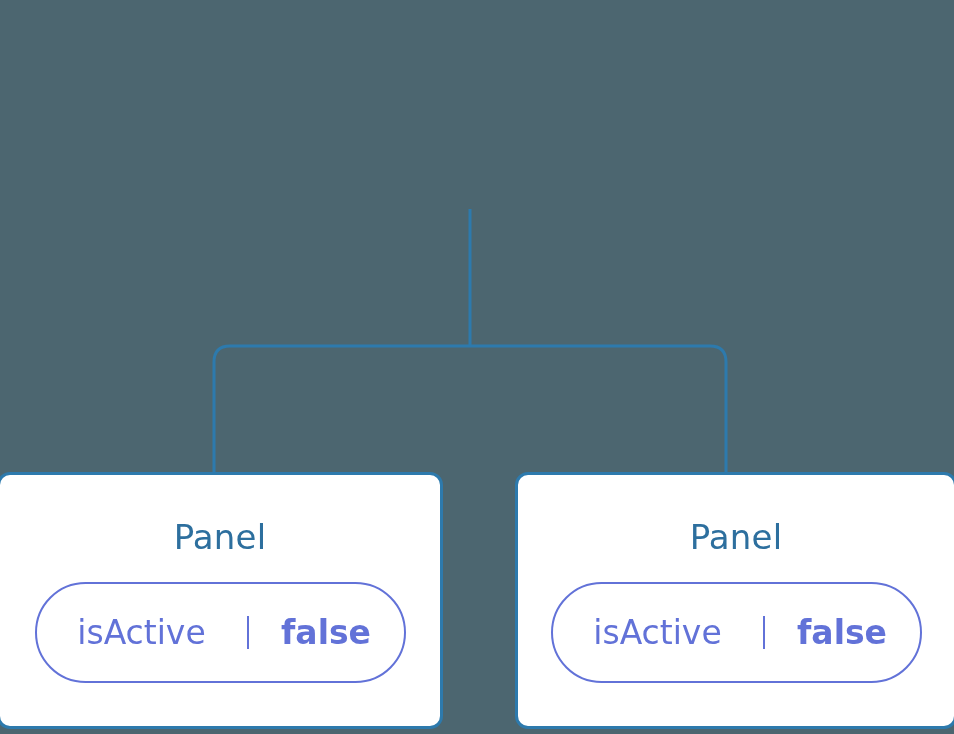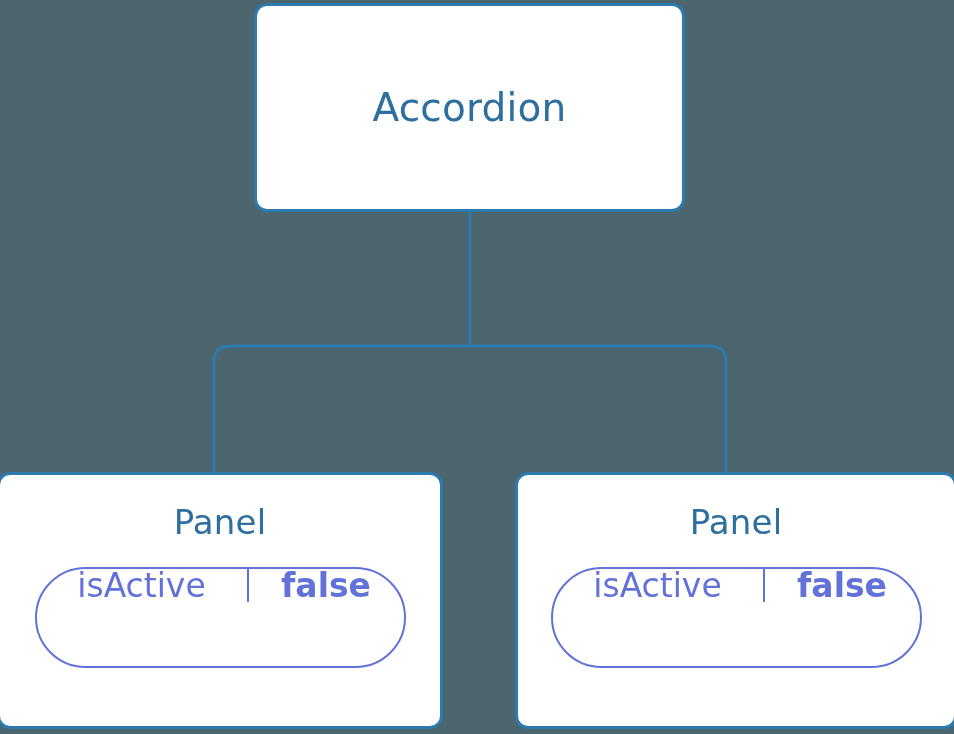--- a/index.html
+++ b/index.html
@@ -72,32 +72,32 @@
     line-height: 1;
     white-space: nowrap;
   }
 
   .node-root .node-title {
     font-size: 39px;
   }
 
   .node-child .node-title {
     font-size: 34px;
-    margin-top: 30px;
+    margin-top: 45px;
   }
 
   
   .prop-pill {
     margin-top: 28px;
     height: 101px;
     box-sizing: border-box;
     border: 2px solid #6272d8;
     border-radius: 52px;
     display: flex;
-    align-items: flex-start;
+    align-items: center;
     background: #ffffff;
   }
 
   .node-child-left .prop-pill {
     width: 371px;
     margin-left: 0px;
   }
 
   .node-child-right .prop-pill {
     width: 371px;
@@ -132,23 +132,20 @@
 <div id="tree-canvas">
 
   <svg id="connector-layer" viewBox="0 0 954 734" width="954" height="734" xmlns="http://www.w3.org/2000/svg">
 
     <path d="M 470 209 L 470 346" fill="none" stroke="#2d7aad" stroke-width="3"></path>
 
     <path d="M 470 346 L 230 346 Q 214 346 214 362 L 214 476" fill="none" stroke="#2d7aad" stroke-width="3" stroke-linecap="butt"></path>
     <path d="M 470 346 L 710 346 Q 726 346 726 362 L 726 476" fill="none" stroke="#2d7aad" stroke-width="3" stroke-linecap="butt"></path>
   </svg>
 
-  <div class="node-card node-root">
-    <span class="node-title">Accordion</span>
-  </div>
 
   <div class="node-card node-child node-child-left">
     <span class="node-title">Panel</span>
     <div class="prop-pill">
       <span class="prop-key">isActive</span>
       <span class="prop-value">false</span>
     </div>
   </div>
 
   <div class="node-card node-child node-child-right">

